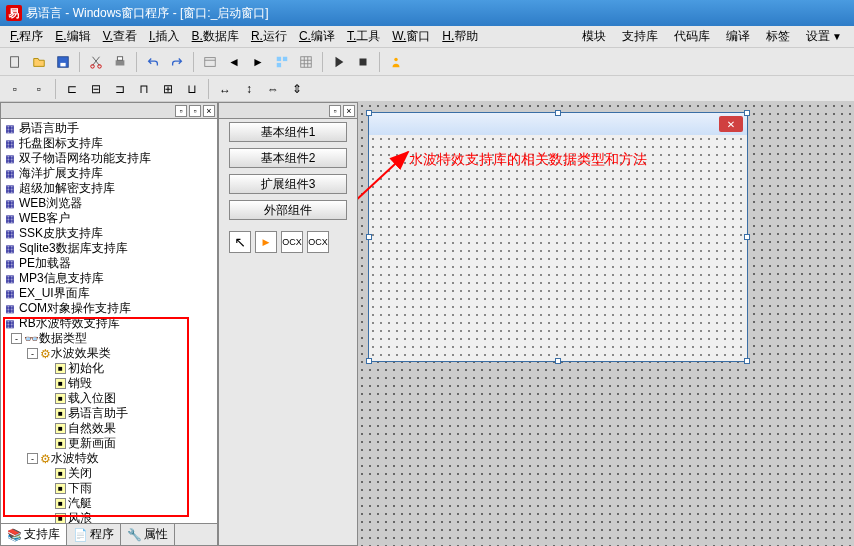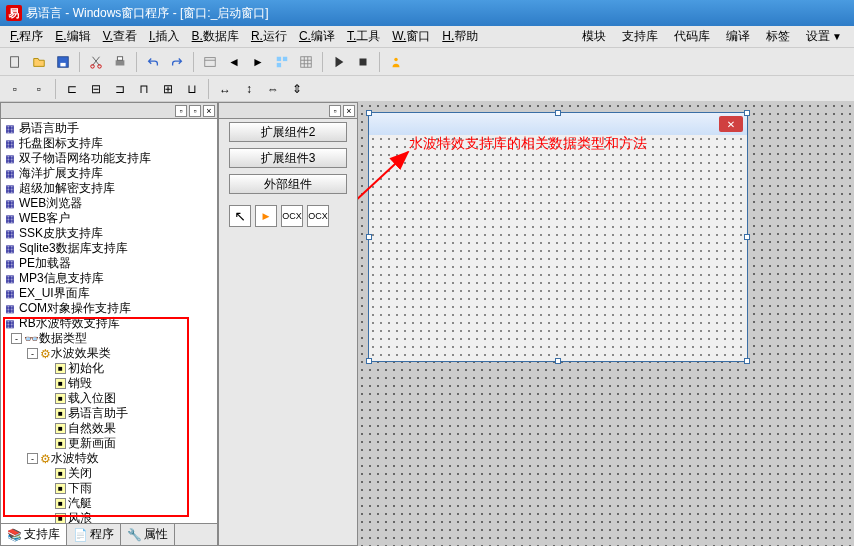--- a/index.html
+++ b/index.html
@@ -330,39 +330,40 @@
       <span class="tb">📄 <span>程序</span></span>
       <span class="tb">🔧 <span>属性</span></span>
     </div>
   </div>
 
   <div class="mid-panel">
     <div class="panel-hdr">
       <span class="pb">▫</span>
       <span class="pb">×</span>
     </div>
-    <div class="mid-btn">扩展组件2</div>
+    <div class="mid-btn">基本组件1</div>
+    <div class="mid-btn">基本组件2</div>
     <div class="mid-btn">扩展组件3</div>
     <div class="mid-btn">外部组件</div>
     <div class="mid-tools">
       <span class="mid-tool" style="font-size:14px">↖</span>
       <span class="mid-tool" style="color:#f80">▶</span>
       <span class="mid-tool">OCX</span>
       <span class="mid-tool">OCX</span>
     </div>
   </div>
 
   <div class="design-area">
     <div class="design-bg"></div>
     <div class="form-window">
       <div class="form-titlebar">
         <span class="form-close">✕</span>
       </div>
       <div class="form-body">
-        <div class="annotation" style="left:40px; top:0;">水波特效支持库的相关数据类型和方法</div>
+        <div class="annotation" style="left:40px; top:16px;">水波特效支持库的相关数据类型和方法</div>
       </div>
       <span class="handle" style="left:-3px;top:-3px"></span>
         <span class="handle" style="right:-3px;top:-3px"></span>
       <span class="handle" style="left:-3px;bottom:-3px"></span>
         <span class="handle" style="right:-3px;bottom:-3px"></span>
       <span class="handle" style="left:50%;top:-3px;margin-left:-3px"></span>
         <span class="handle" style="left:50%;bottom:-3px;margin-left:-3px"></span>
       <span class="handle" style="top:50%;left:-3px;margin-top:-3px"></span>
         <span class="handle" style="top:50%;right:-3px;margin-top:-3px"></span>
     </div>

